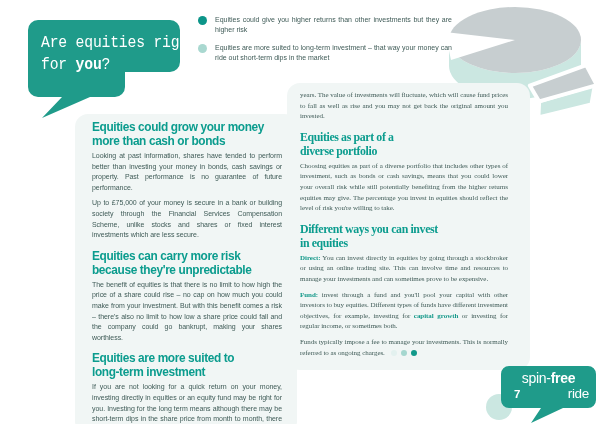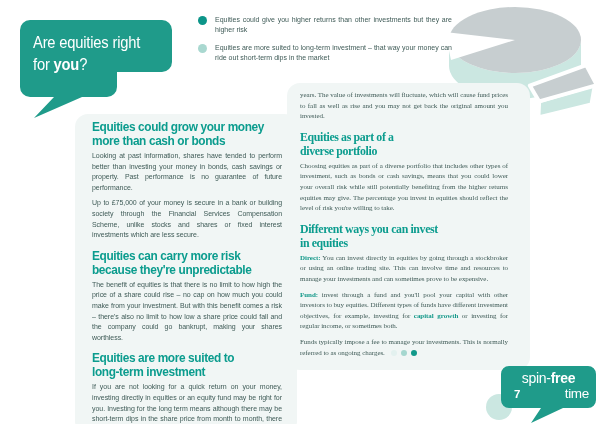--- a/index.html
+++ b/index.html
@@ -7,21 +7,21 @@
     width:600px;height:424px;position:relative;overflow:hidden;
     background:#ffffff;font-family:"Liberation Sans",sans-serif;
     -webkit-font-smoothing:antialiased;
   }
   
   .card{position:absolute;background:#f1f6f5;border-radius:13px;z-index:1;}
   #card-left{left:75px;top:114px;width:222px;height:320px;}
   #card-right{left:287px;top:83px;width:243px;height:287px;}
 
   
-  #title-bubble{position:absolute;left:20px;top:20px;width:156px;height:100px;z-index:3;}
+  #title-bubble{position:absolute;left:28px;top:20px;width:156px;height:100px;z-index:3;font-family:Liberation Mono, monospace;}
   #title-bubble svg{position:absolute;left:0;top:0;}
   #title-text{
     position:absolute;left:13px;top:12px;color:#ffffff;
     font-size:16px;line-height:22px;letter-spacing:-0.2px;
     transform:scaleX(.92);transform-origin:0 0;white-space:nowrap;
   }
   #title-text b{font-weight:700;}
 
   
   #intro-bullets{position:absolute;left:198px;top:15px;width:254px;z-index:2;}
@@ -154,15 +154,15 @@
     <span class="progress-dots"><span class="pdot" style="background: rgb(227, 241, 239);"></span><span class="pdot" style="background: rgb(165, 215, 207);"></span><span class="pdot" style="background: rgb(17, 153, 138);"></span></span>
   </p>
 </div>
 
 <div id="logo-circle"></div>
 <div id="logo-bubble">
   <svg width="97" height="58" viewBox="0 0 97 58" xmlns="http://www.w3.org/2000/svg">
     <path d="M8,0 H87 A8,8 0 0 1 95,8 V34 A8,8 0 0 1 87,42 H62 L30,57 L40,42 H8 A8,8 0 0 1 0,34 V8 A8,8 0 0 1 8,0 Z" fill="#1f9b8a"></path>
   </svg>
   <div id="logo-line1"><span>spin-</span><b>free</b></div>
-  <div id="logo-line2">time</div>
+  <div id="logo-line2">ride</div>
   <div id="logo-page-number">7</div>
 </div>
 
 </body></html>

